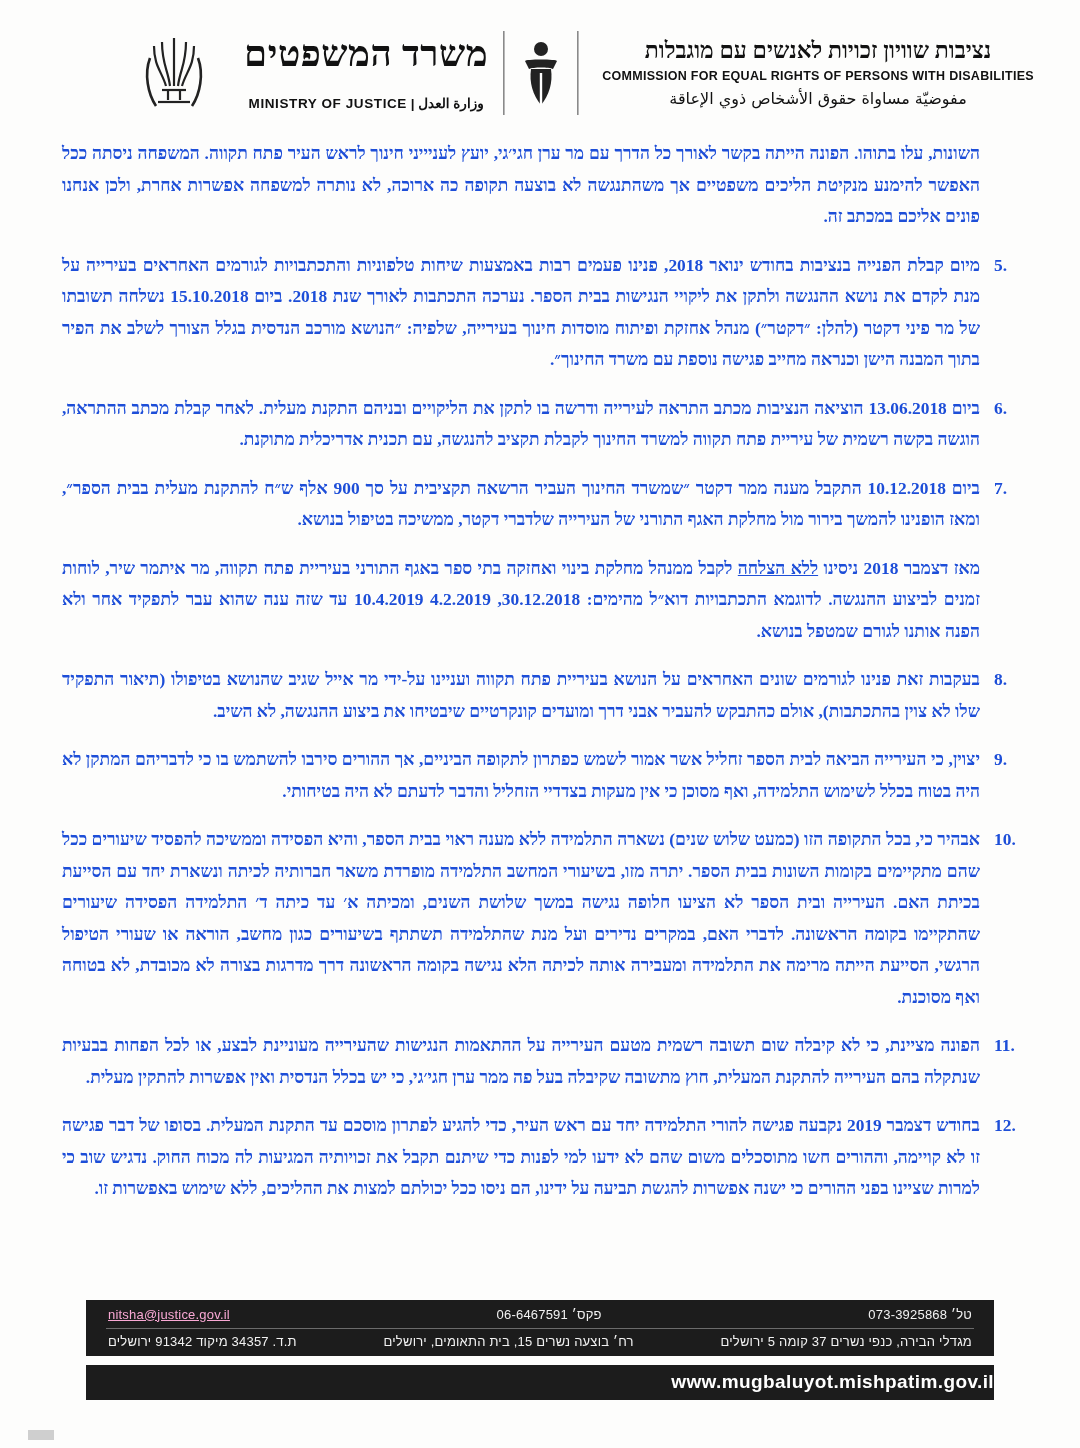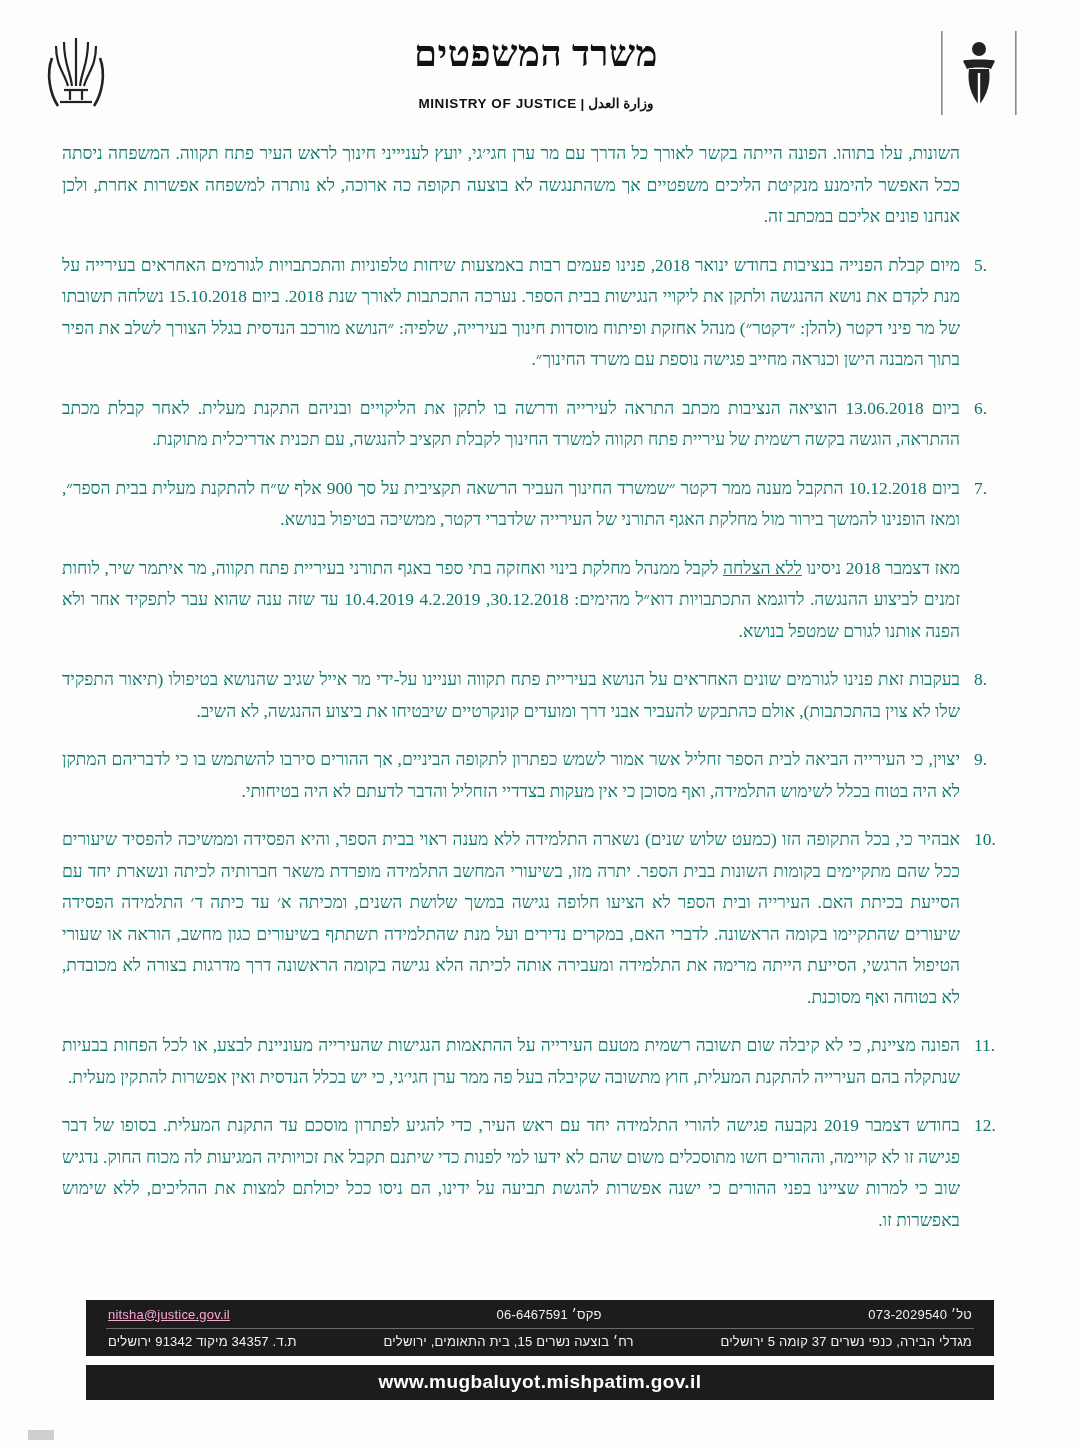--- a/index.html
+++ b/index.html
@@ -25,21 +25,21 @@
   
   .header {
     position: absolute;
     top: 18px;
     right: 0;
     left: 0;
     height: 110px;
     display: flex;
     flex-direction: row-reverse;
     align-items: center;
-    justify-content: space-between;
+    justify-content: flex-end;
     padding: 0 40px 0 28px;
     box-sizing: border-box;
   }
   .emblem {
     width: 68px;
     height: 92px;
     margin-right: 6px;
     margin-left: 14px;
     flex: 0 0 auto;
     display: flex;
@@ -101,28 +101,29 @@
     font-size: 16px;
     margin-top: 6px;
     color: #111;
     direction: rtl;
   }
 
   
   .content {
     position: absolute;
     top: 138px;
-    right: 78px;
+    right: 58px;
     left: 62px;
     direction: rtl;
     text-align: justify;
     font-family: "Liberation Serif", serif;
     font-size: 17.4px;
     line-height: 31.5px;
-    color: #0f766e;
+    color: #1d4ed8;
+    font-weight: bold;
   }
   .para {
     display: flex;
     flex-direction: row;
     align-items: flex-start;
     margin-bottom: 17px;
   }
   .para .num {
     flex: 0 0 42px;
     text-align: left;
@@ -174,21 +175,20 @@
   .footer-row .cell { white-space: nowrap; }
   .footer-row .cell.mid { flex: 0 0 auto; }
   .footer-sep {
     border-top: 1px solid #6b6b6b;
     margin: 2px 4px;
   }
   .footer-url {
     margin-top: 9px;
     background: #1c1c1c;
     color: #fff;
-    text-align: center;
     font-family: "Liberation Sans", sans-serif;
     font-weight: bold;
     font-size: 19px;
     letter-spacing: 0.4px;
     padding: 6px 0 7px;
   }
   .corner-mark {
     position: absolute;
     left: 28px;
     bottom: 8px;
@@ -237,20 +237,25 @@
         <rect x="76" y="2" width="1.6" height="84" fill="#8a8a8a"></rect>
         <g transform="translate(18,10)">
           <circle cx="22" cy="10" r="7" fill="#222"></circle>
           <path d="M6 22 C6 20, 38 20, 38 22 L34 30 C30 28, 14 28, 10 30 Z" fill="#222"></path>
           <path d="M12 30 C10 44, 14 56, 22 66 C30 56, 34 44, 32 30 Z" fill="#222"></path>
           <path d="M22 34 L22 66" stroke="#fff" stroke-width="2.4"></path>
         </g>
       </svg>
     </div>
 
+    <div class="comm-block">
+      <div class="comm-he">נציבות שוויון זכויות לאנשים עם מוגבלות</div>
+      <div class="comm-en">COMMISSION FOR EQUAL RIGHTS OF PERSONS WITH DISABILITIES</div>
+      <div class="comm-ar">مفوضيّة مساواة حقوق الأشخاص ذوي الإعاقة</div>
+    </div>
 
   </div>
 
   <div class="content">
 
     <div class="para nonum lead">
       <div class="num"></div>
       <div class="body">השונות, עלו בתוהו. הפונה הייתה בקשר לאורך כל הדרך עם מר ערן חגי׳גי, יועץ לעניייני חינוך לראש העיר פתח תקווה. המשפחה ניסתה ככל האפשר להימנע מנקיטת הליכים משפטיים אך משהתנגשה לא בוצעה תקופה כה ארוכה, לא נותרה למשפחה אפשרות אחרת, ולכן אנחנו פונים אליכם במכתב זה.</div>
     </div>
 
@@ -297,21 +302,21 @@
     <div class="para">
       <div class="num">.12</div>
       <div class="body">בחודש דצמבר 2019 נקבעה פגישה להורי התלמידה יחד עם ראש העיר, כדי להגיע לפתרון מוסכם עד התקנת המעלית. בסופו של דבר פגישה זו לא קויימה, וההורים חשו מתוסכלים משום שהם לא ידעו למי לפנות כדי שיתנם תקבל את זכויותיה המגיעות לה מכוח החוק. נדגיש שוב כי למרות שציינו בפני ההורים כי ישנה אפשרות להגשת תביעה על ידינו, הם ניסו ככל יכולתם למצות את ההליכים, ללא שימוש באפשרות זו.</div>
     </div>
 
   </div>
 
   <div class="footer">
     <div class="footer-bar">
       <div class="footer-row">
-        <div class="cell">טל׳ 073-2029540</div>
+        <div class="cell">טל׳ 073-3925868</div>
         <div class="cell mid">פקס׳ 06-6467591</div>
         <div class="cell email-link">nitsha@justice.gov.il</div>
       </div>
       <div class="footer-sep"></div>
       <div class="footer-row">
         <div class="cell">מגדלי הבירה, כנפי נשרים 37 קומה 5 ירושלים</div>
         <div class="cell mid">רח׳ בוצעה נשרים 15, בית התאומים, ירושלים</div>
         <div class="cell">ת.ד. 34357 מיקוד 91342 ירושלים</div>
       </div>
     </div>

